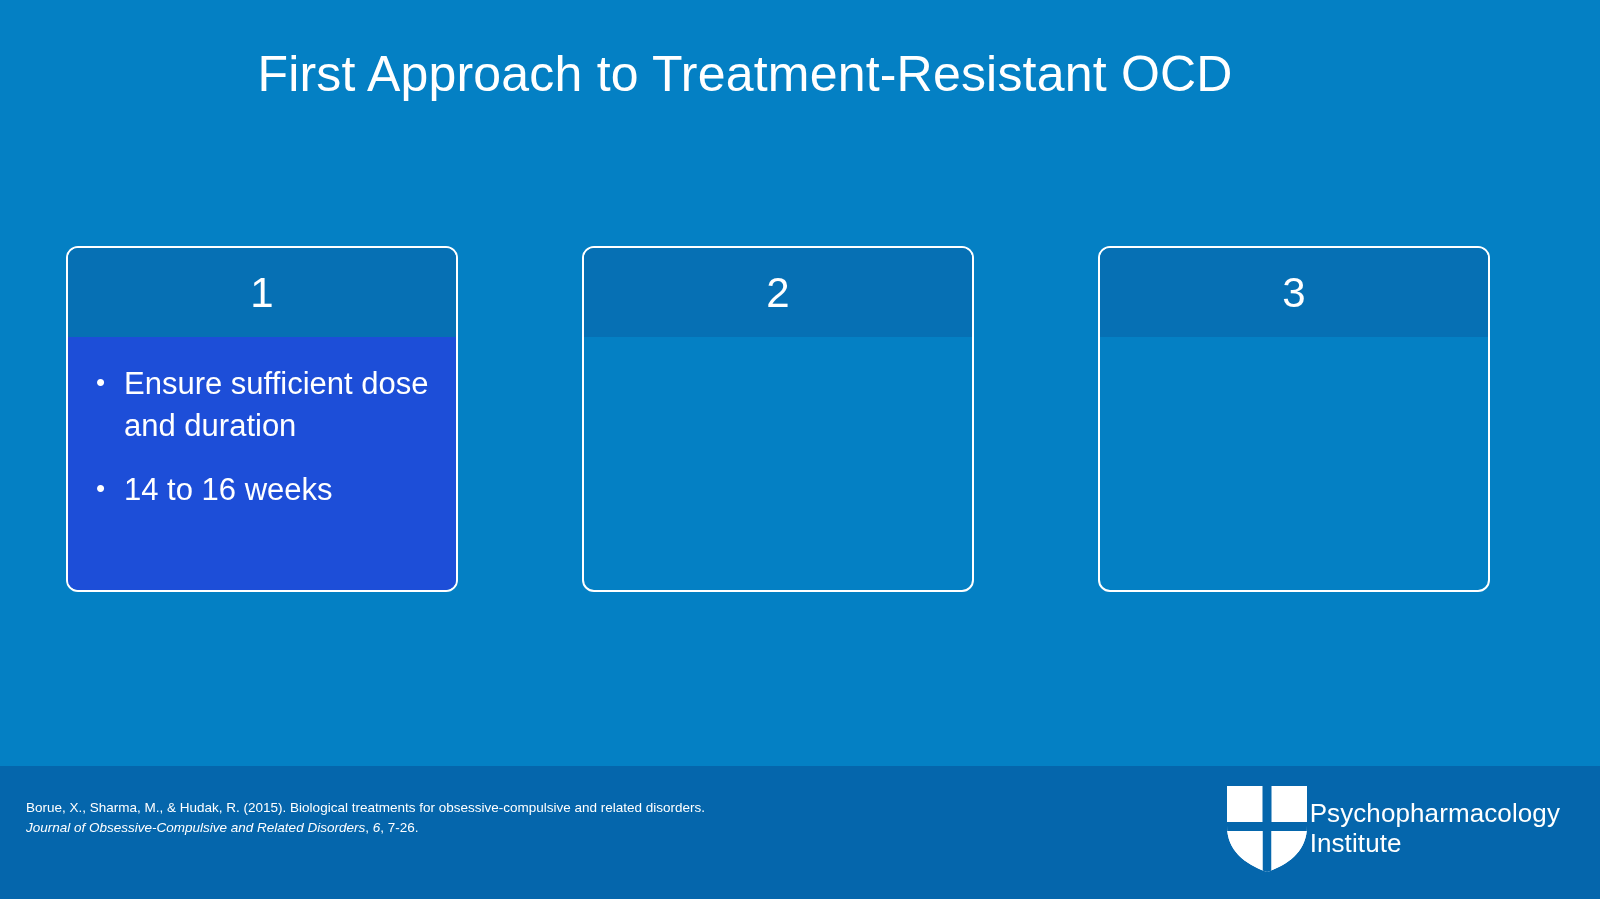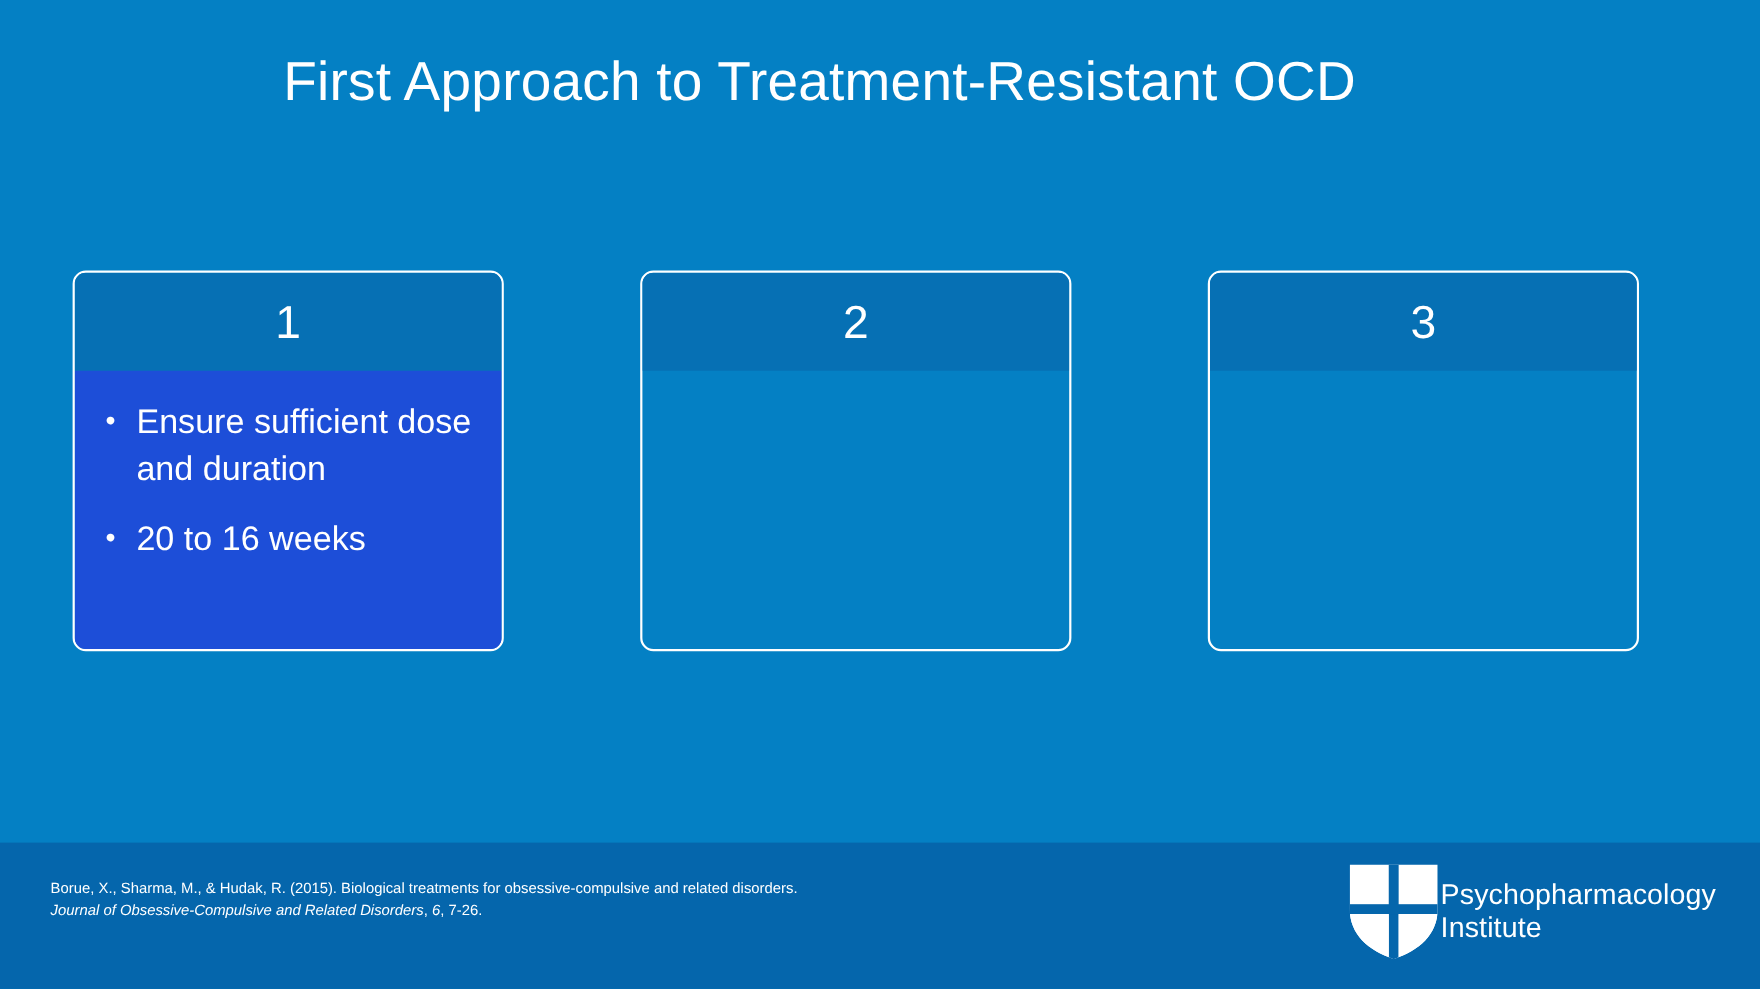--- a/index.html
+++ b/index.html
@@ -126,21 +126,20 @@
 
   .citation {
     position: absolute;
     left: 26px;
     top: 32px;
     width: 700px;
     color: #ffffff;
     font-size: 13.5px;
     line-height: 1.45;
     font-weight: 400;
-    margin-left: 20px;
   }
 
   .citation em {
     font-style: italic;
   }
 
   
   .logo-lockup {
     position: absolute;
     right: 40px;
@@ -178,21 +177,21 @@
 
   <div class="cards-row">
 
     <div class="card">
       <div class="card-header">
         <span class="card-number">1</span>
       </div>
       <div class="card-body">
         <ul class="bullet-list">
           <li class="bullet-item">Ensure sufficient dose and duration</li>
-          <li class="bullet-item"> 20 to 16 weeks</li>
+          <li class="bullet-item"> 14 to 16 weeks</li>
         </ul>
       </div>
     </div>
 
     <div class="card">
       <div class="card-header">
         <span class="card-number">2</span>
       </div>
     </div>
 

